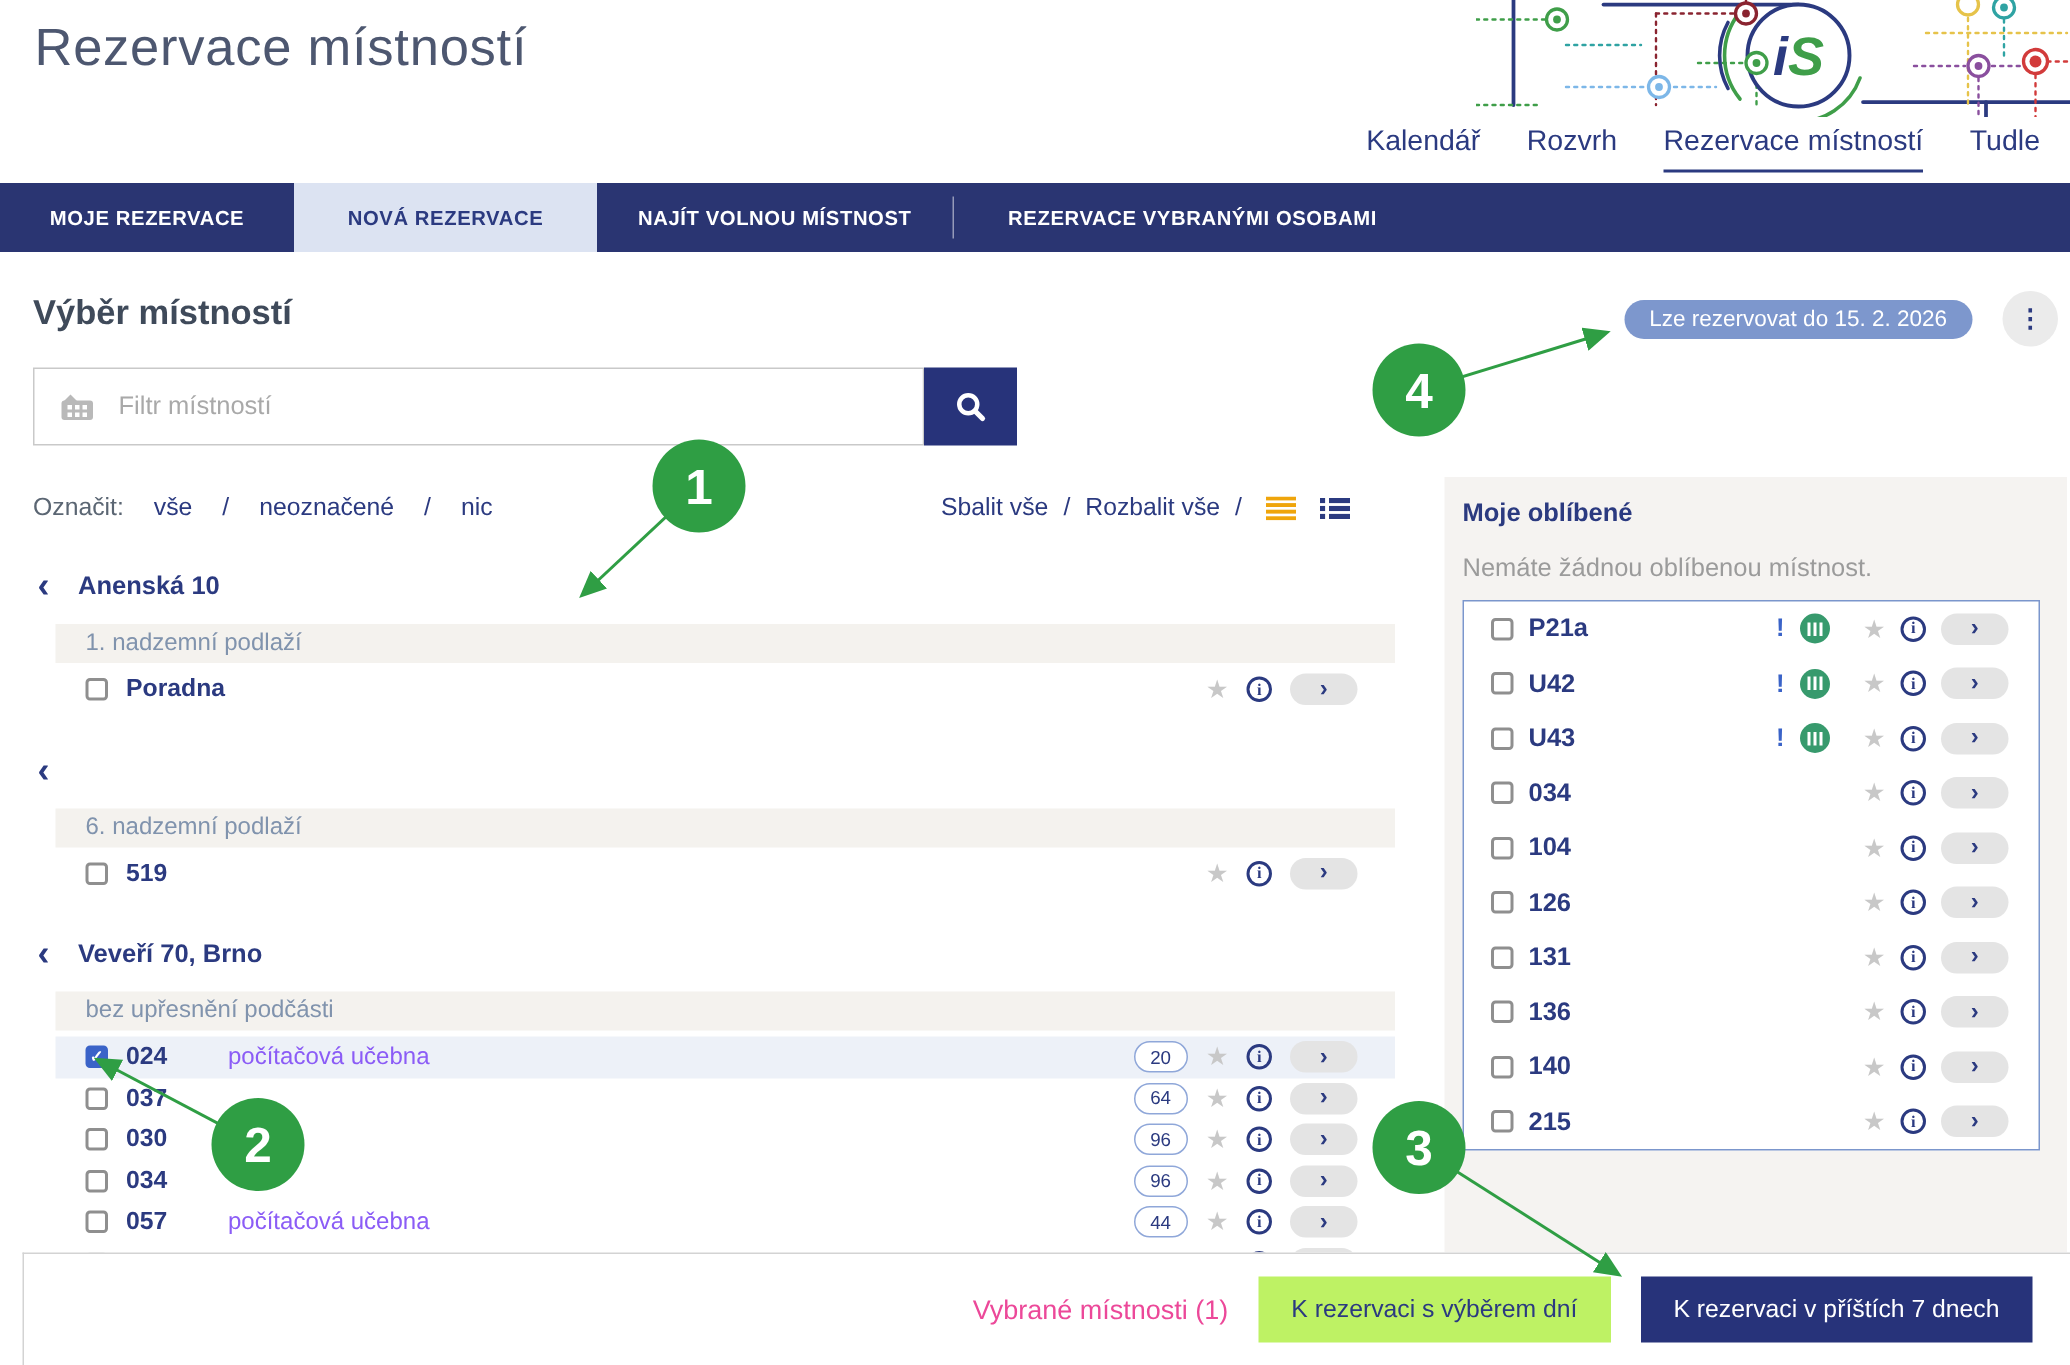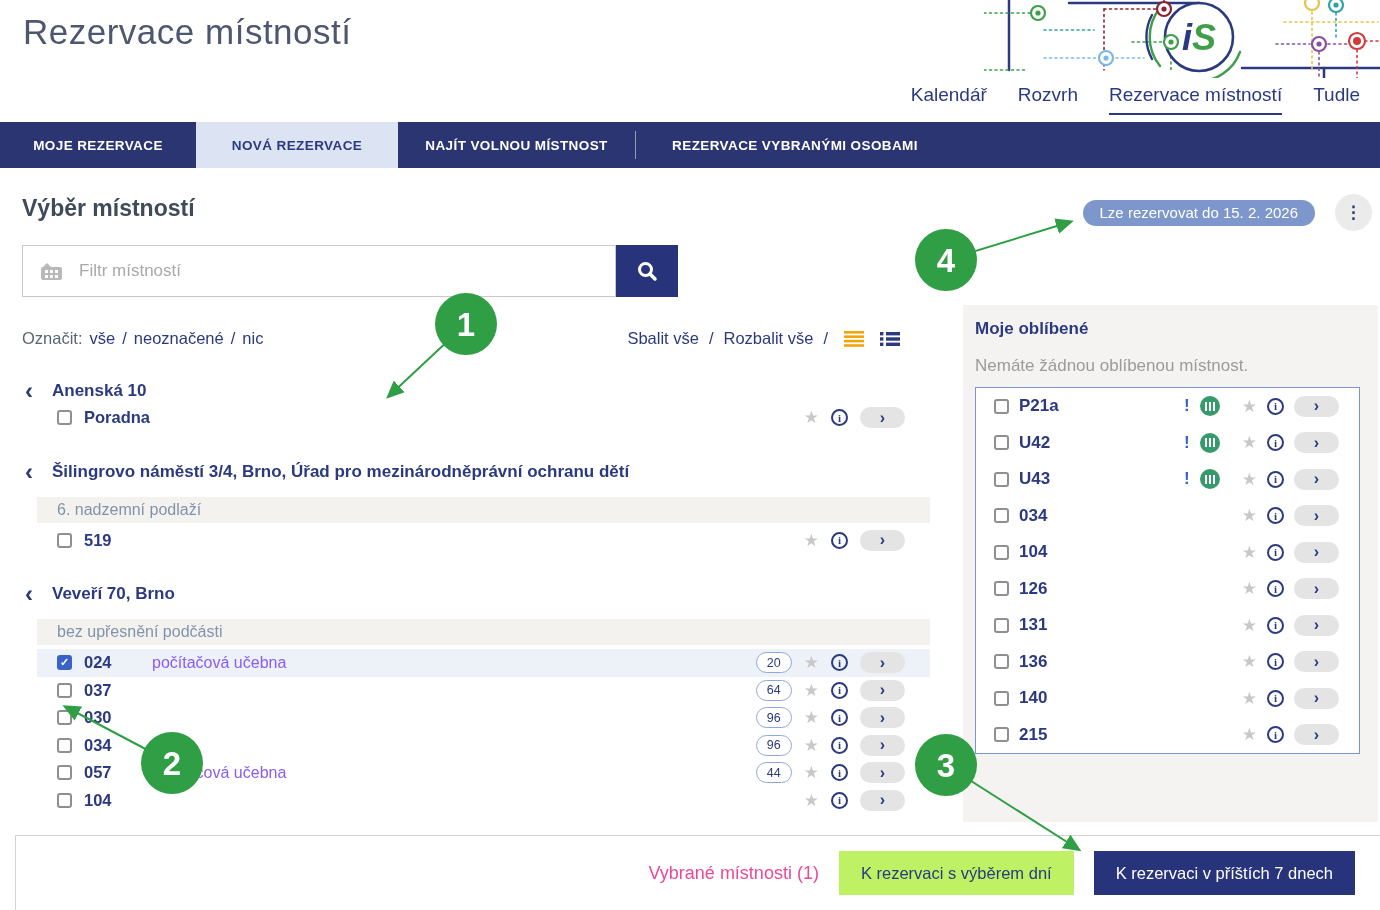--- a/index.html
+++ b/index.html
@@ -27,21 +27,21 @@
 
   
   .filterbar { position:absolute; left:22px; top:245px; width:656px; height:52px; display:flex; }
   .filter-box { flex:1; display:flex; align-items:center; gap:15px; border:1px solid #c9c9c9; background:#fff; padding-left:16px; }
   .filter-input { flex:1; border:none; outline:none; font-size:17px; color:#333; font-family:"Liberation Sans",sans-serif; height:100%; }
   .filter-input::placeholder { color:#a9a9a9; }
   .search-btn { width:62px; background:#27337a; border:none; display:flex; align-items:center; justify-content:center; cursor:pointer; }
 
   
   .toolbar { position:absolute; left:22px; top:329px; width:878px; display:flex; justify-content:space-between; align-items:center; font-size:16.5px; }
-  .mark-area { color:#5b6673; display:flex; gap:7px; align-items:flex-end; }
+  .mark-area { color:#5b6673; display:flex; gap:20px; align-items:flex-end; }
   .mark-link { color:#2b3a80; cursor:pointer; }
   .sep { color:#2b3a80; }
   .collapse-area { display:flex; gap:10px; align-items:center; color:#2b3a80; }
   .tool-link { color:#2b3a80; cursor:pointer;text-align:right; }
   .view-icon { display:flex; align-items:center; cursor:pointer; margin-left:6px; }
 
   
   .room-list { position:absolute; left:0; top:360px; width:930px; height:475px; overflow:hidden; }
   .bheader { margin:27px 0 0 25px; height:26px; display:flex; align-items:center; gap:19px; }
   .bsection:first-child .bheader { margin-top:18px; }
@@ -54,21 +54,21 @@
   .cb.on { background:#3a63c8; border-color:#3a63c8; color:#fff; font-size:11px; font-weight:700; }
   .room-name { font-size:16.5px; font-weight:700; color:#2b3a80; width:56px; flex:none; }
   .room-desc { font-size:16px; color:#8b5cf6; }
   .spacer { flex:1; }
   .cap-badge { width:36px; height:21px; border:1px solid #8fa7d9; border-radius:11px; background:#fff; color:#2b3a80; font-size:12.5px; display:flex; align-items:center; justify-content:center; flex:none; }
   .star { color:#c8c8c8; font-size:17px; flex:none; cursor:pointer; line-height:1; }
   .info { width:17px; height:17px; border:2px solid #2b3a80; border-radius:50%; color:#2b3a80; font-size:11px; font-weight:700; font-family:"Liberation Serif",serif; display:flex; align-items:center; justify-content:center; flex:none; cursor:pointer; }
   .pill { width:45px; height:21px; border-radius:11px; background:#e4e4e4; color:#2b3a80; font-size:16px; font-weight:700; display:flex; align-items:center; justify-content:center; flex:none; cursor:pointer; line-height:1; }
 
   
-  .sidebar { position:absolute; left:963px; top:305px; width:415px; height:517px; background:#f5f3f1; }
+  .sidebar { position:absolute; left:963px; top:318px; width:415px; height:517px; background:#f5f3f1; }
   .sb-h { margin:14px 0 0 12px; font-size:17px; font-weight:700; color:#2b3a80; }
   .sb-empty { margin:17px 0 0 12px; font-size:17px; color:#9b9b9b; }
   .sb-h2 { margin:34px 0 0 12px; font-size:17px; font-weight:700; color:#2b3a80; }
   .recent-box { margin:11px 12px 0 12px; width:385px; background:#fff; border:1px solid #7b96cc; }
   .sb-row { height:36.5px; display:flex; align-items:center; gap:10px; padding:0 20px 0 18px; }
   .sb-name { font-size:17px; font-weight:700; color:#2b3a80; flex:none; }
   .flag-ex { color:#3a63c8; font-size:17px; font-weight:700; margin-left:auto; }
   .flag-m { width:20px; height:20px; border-radius:50%; background:#379a6d; display:flex; align-items:center; justify-content:center; gap:1.5px; flex:none; }
   .flag-m i { display:block; width:2.5px; height:9px; background:#fff; }
   .sb-row .star { margin-left:auto; }
@@ -223,33 +223,33 @@
         </span>
       </div>
   </div>
 
   <div class="room-list" id="room-list">
       <div class="bsection">
         <div class="bheader">
           <span class="chev">‹</span>
           <span class="bname">Anenská 10</span>
         </div>
+        <div class="floorbar">1. nadzemní podlaží</div>
         <div class="room-row">
           <span class="cb"></span>
           <span class="room-name">Poradna</span>
           <span class="spacer"></span>
           <span class="star">★</span>
           <span class="info">i</span>
           <span class="pill">›</span>
         </div>
       </div>
       <div class="bsection">
         <div class="bheader">
           <span class="chev">‹</span>
-          <span class="bname">Šilingrovo náměstí 3/4, Brno, Úřad pro mezinárodněprávní ochranu dětí</span>
         </div>
         <div class="floorbar">6. nadzemní podlaží</div>
         <div class="room-row">
           <span class="cb"></span>
           <span class="room-name">519</span>
           <span class="spacer"></span>
           <span class="star">★</span>
           <span class="info">i</span>
           <span class="pill">›</span>
         </div>

